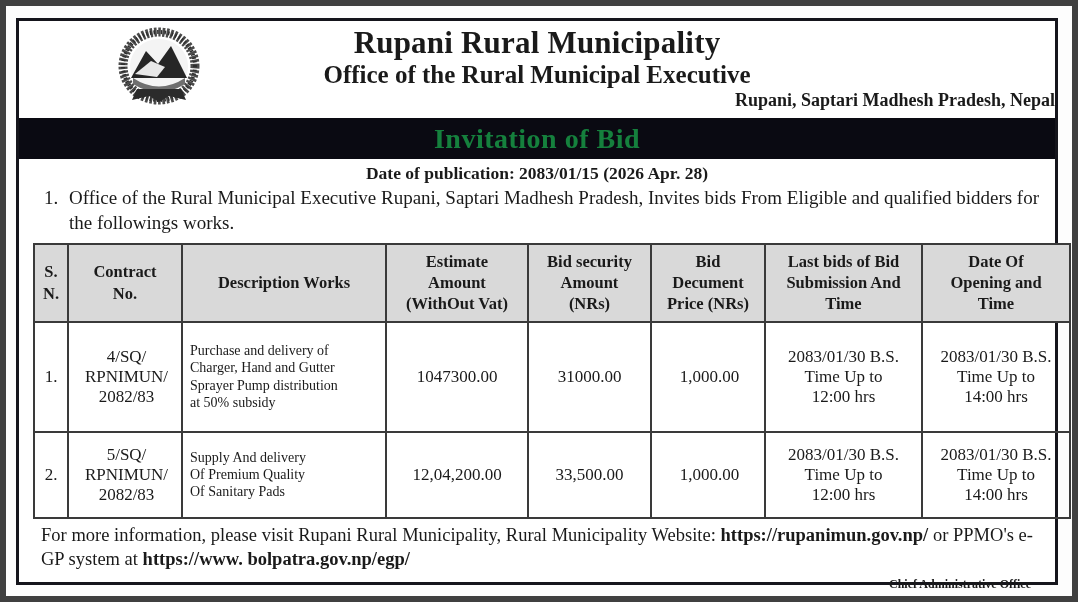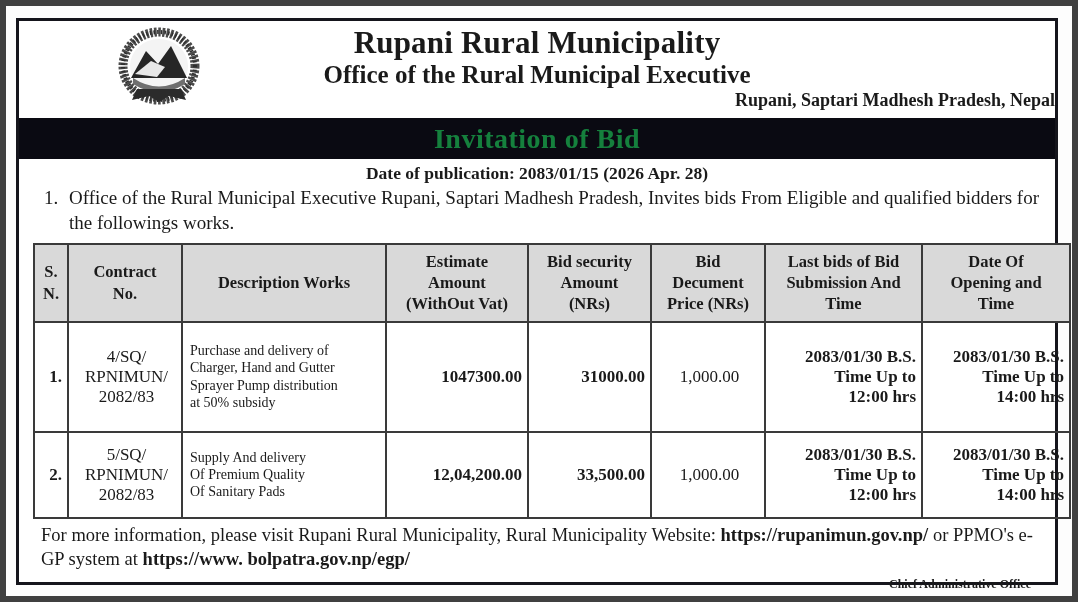--- a/index.html
+++ b/index.html
@@ -68,21 +68,21 @@
   }
   .bid-table th {
     background: #d9d9d9;
     font-size: 16.5px; font-weight: bold;
     text-align: center; line-height: 1.28;
     height: 78px;
   }
   .bid-table tr.r1 { height: 110px; }
   .bid-table tr.r2 { height: 86px; }
   .pre { white-space: pre-line; }
-  .ta-c { text-align: right; font-weight: bold; }
+  .ta-c { text-align: center; }
   .ta-l { text-align: center; padding-left: 8px !important; }
   td.desc { line-height: 1.22; font-size: 14px; padding-left: 7px !important; }
 
   
   .doc-footer { padding: 4px 8px 0 8px; font-size: 18.5px; line-height: 1.32; }
   .footer-text { text-align: justify; }
   .footer-text b { font-weight: bold; }
   .signature { text-align: right; font-weight: bold; font-size: 12px; margin-top: 6px; padding-right: 2px; }
 </style>
 </head>

